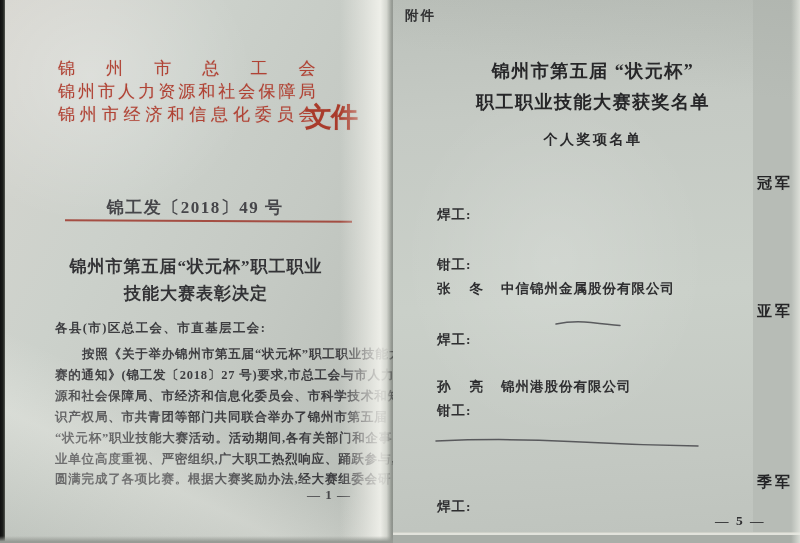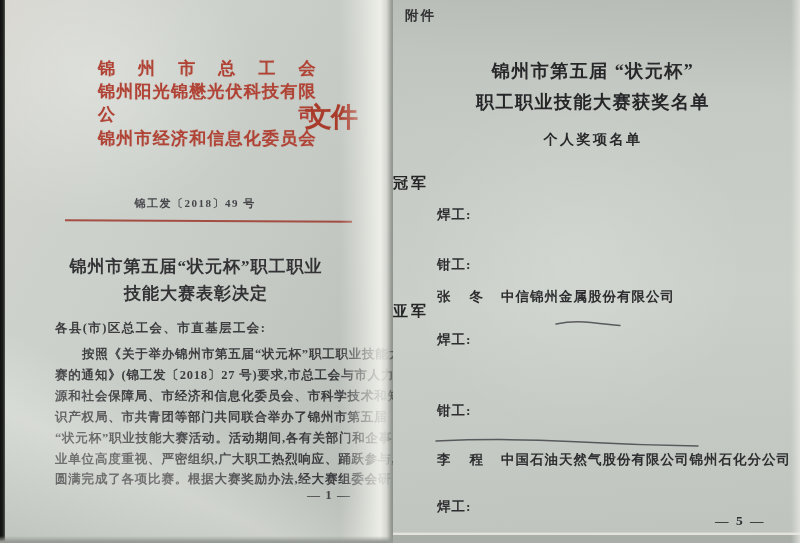--- a/index.html
+++ b/index.html
@@ -13,21 +13,21 @@
     background:#b7bcb6;
   }
   
   .page-left{
     position:absolute;left:5px;top:0;width:388px;height:543px;
     background:
       radial-gradient(ellipse 70% 45% at 22% 14%, rgba(255,255,255,0.28), rgba(255,255,255,0) 60%),
       linear-gradient(118deg,#d6d5cf 0%,#ccd1cb 32%,#c4c9c3 62%,#b5bab4 100%);
   }
   .page-right{
-    position:absolute;left:393px;top:0;width:407px;height:543px;
+    position:absolute;left:393px;top:0;width:360px;height:543px;
     background:
       radial-gradient(ellipse 65% 50% at 45% 48%, rgba(255,255,255,0.16), rgba(255,255,255,0) 65%),
       linear-gradient(176deg,#bcc1bb 0%,#c5cac4 22%,#cad0c9 55%,#c3c8c2 84%,#bec3bd 100%);
   }
   .wrinkle-a{
     position:absolute;left:5px;top:250px;width:388px;height:293px;pointer-events:none;
     background:linear-gradient(205deg, rgba(255,255,255,0) 55%, rgba(246,246,240,0.30) 72%, rgba(162,167,160,0.25) 100%);
   }
   .wrinkle-b{
     position:absolute;left:393px;top:0;width:407px;height:200px;pointer-events:none;
@@ -55,33 +55,32 @@
     position:absolute;left:393px;top:532px;width:407px;height:11px;
     background:linear-gradient(#cfd1c9 0 1px,#e2e3dc 1px 3px,#a9aea8 3px 100%);
   }
   .right-paper-edge{
     position:absolute;left:791px;top:0;width:9px;height:543px;pointer-events:none;
     background:linear-gradient(90deg, rgba(228,230,223,0) 0%, rgba(232,234,227,0.75) 100%);
   }
   
   .red-header{position:absolute;left:53px;top:57px;width:258px;}
   .red-header .hline{
-    font-size:17px;font-weight:bold;color:#b04335;line-height:23.2px;
+    font-size:17px;font-weight:normal;color:#b04335;line-height:23.2px;
     text-align:justify;text-align-last:justify;letter-spacing:0.5px;
     text-shadow:0 0 1px rgba(176,67,53,0.35);
-    margin-left:40px;
   }
   .wenjian{
     position:absolute;left:300px;top:99px;
     font-size:27px;font-weight:bold;color:#a93b2b;letter-spacing:-1px;
     text-shadow:0 0 1px rgba(169,59,43,0.4);
   }
   .doc-number{
     position:absolute;left:0;top:196px;width:380px;text-align:center;
-    font-size:11px;font-weight:600;color:#46464a;letter-spacing:1.5px;
+    font-size:17px;font-weight:600;color:#46464a;letter-spacing:1.5px;
   }
   .red-rule{
     position:absolute;left:60px;top:220px;width:287px;height:2px;
     background:#9e372b;opacity:0.85;transform:rotate(0.25deg);
   }
   .l-title{
     position:absolute;left:0;top:253px;width:382px;text-align:center;
     font-size:17px;font-weight:bold;color:#333336;line-height:27px;letter-spacing:1px;
   }
   .salutation{
@@ -105,21 +104,21 @@
   }
   .r-title{
     position:absolute;left:0;top:56px;width:400px;text-align:center;
     font-size:18px;font-weight:bold;color:#262628;line-height:31px;letter-spacing:1.5px;
   }
   .r-subtitle{
     position:absolute;left:0;top:131px;width:400px;text-align:center;
     font-size:14px;font-weight:bold;color:#2a2a2c;letter-spacing:2.5px;
   }
   .rank{
-    position:absolute;left:0;width:400px;text-align:left;
+    position:absolute;left:0;width:400px;text-align:right;
     font-size:15px;font-weight:bold;color:#242426;letter-spacing:3px;
   }
   .r-line{
     position:absolute;left:44px;font-size:13.5px;font-weight:600;color:#2e2e30;
     letter-spacing:1px;white-space:nowrap;
   }
   .wname{
     display:inline-block;width:47px;text-align:justify;text-align-last:justify;
     margin-right:17px;vertical-align:bottom;
   }
@@ -131,21 +130,21 @@
   }
 </style>
 </head>
 <body>
 
 <div class="photo">
 
   <div class="page-left">
     <div class="red-header">
       <div class="hline">锦州市总工会</div>
-      <div class="hline">锦州阳光锦懋光伏科技有限公司</div>
+      <div class="hline">锦州市人力资源和社会保障局</div>
       <div class="hline">锦州市经济和信息化委员会</div>
     </div>
     <div class="wenjian">文件</div>
     <div class="doc-number">锦工发〔2018〕49 号</div>
     <div class="red-rule"></div>
     <div class="l-title">
       <div>锦州市第五届“状元杯”职工职业</div>
       <div>技能大赛表彰决定</div>
     </div>
     <div class="salutation">各县(市)区总工会、市直基层工会:</div>
@@ -166,38 +165,39 @@
     <div class="r-title">
       <div>锦州市第五届 “状元杯”</div>
       <div>职工职业技能大赛获奖名单</div>
     </div>
     <div class="r-subtitle">个人奖项名单</div>
 
     <div class="rank" style="top:174px">冠军</div>
 
     <div class="r-line" style="top:206px">焊工:</div>
     <div class="r-line" style="top:256px">钳工:</div>
-    <div class="r-line" style="top:288px">
+    <div class="r-line" style="top:280px">
       <span class="wname">张冬</span><span>中信锦州金属股份有限公司</span>
     </div>
 
     <div class="rank" style="top:302px">亚军</div>
     <svg class="pen" style="left:162px;top:319px" width="66" height="10" viewBox="0 0 66 10" preserveAspectRatio="none">
       <path d="M1,5 Q18,1.5 36,3.5 T65,6.5"></path>
     </svg>
 
     <div class="r-line" style="top:331px">焊工:</div>
+    <div class="r-line" style="top:378px">
+      <span class="wname">孙亮</span><span>锦州港股份有限公司</span>
+    </div>
     <div class="r-line" style="top:402px">钳工:</div>
     <svg class="pen" style="left:42px;top:438px" width="264" height="12" viewBox="0 0 264 12" preserveAspectRatio="none">
       <path d="M1,3 Q70,0 135,3.5 T263,8"></path>
     </svg>
-    <div class="r-line" style="top:451px">
-      <span class="wname">李程</span><span>中国石油天然气股份有限公司锦州石化分公司</span>
-    </div>
-
+
+    <div class="rank" style="top:473px">季军</div>
     <div class="r-line" style="top:498px">焊工:</div>
 
     <div class="pagenum-right">— 5 —</div>
   </div>
 
   <div class="wrinkle-a"></div>
   <div class="wrinkle-b"></div>
   <div class="page-fold"></div>
   <div class="dark-edge-left"></div>
   <div class="bottom-edge-left"></div>

